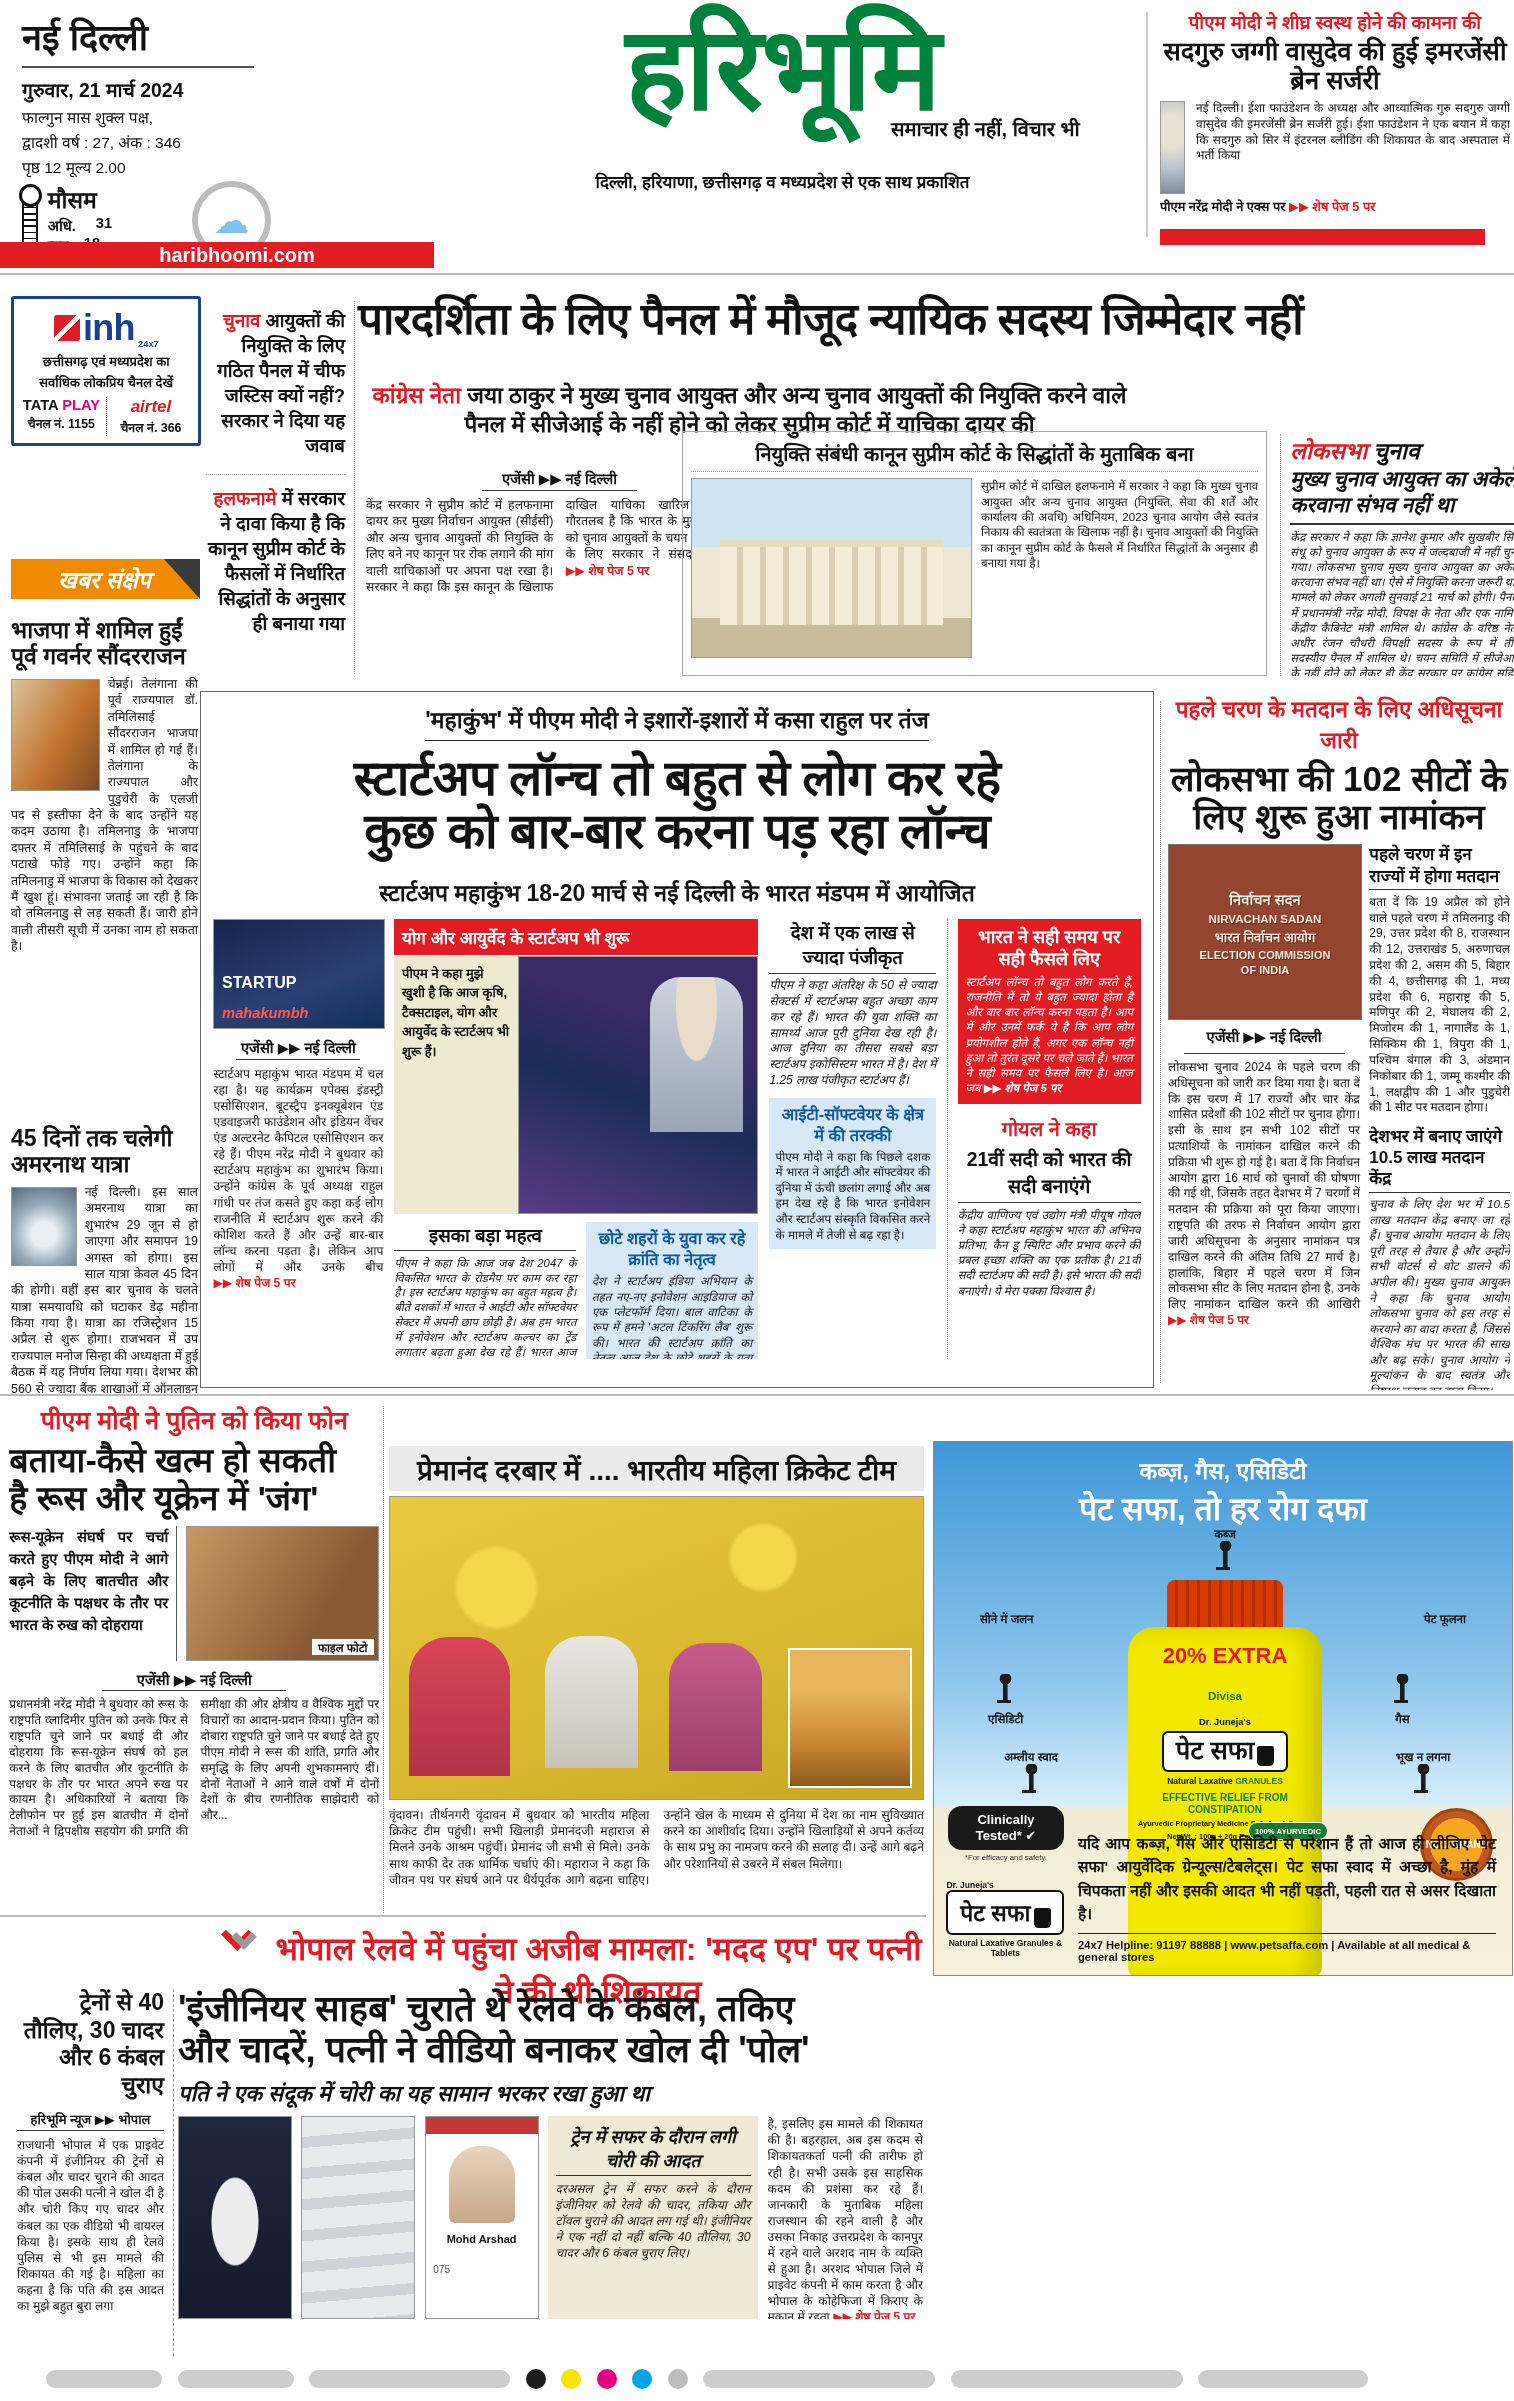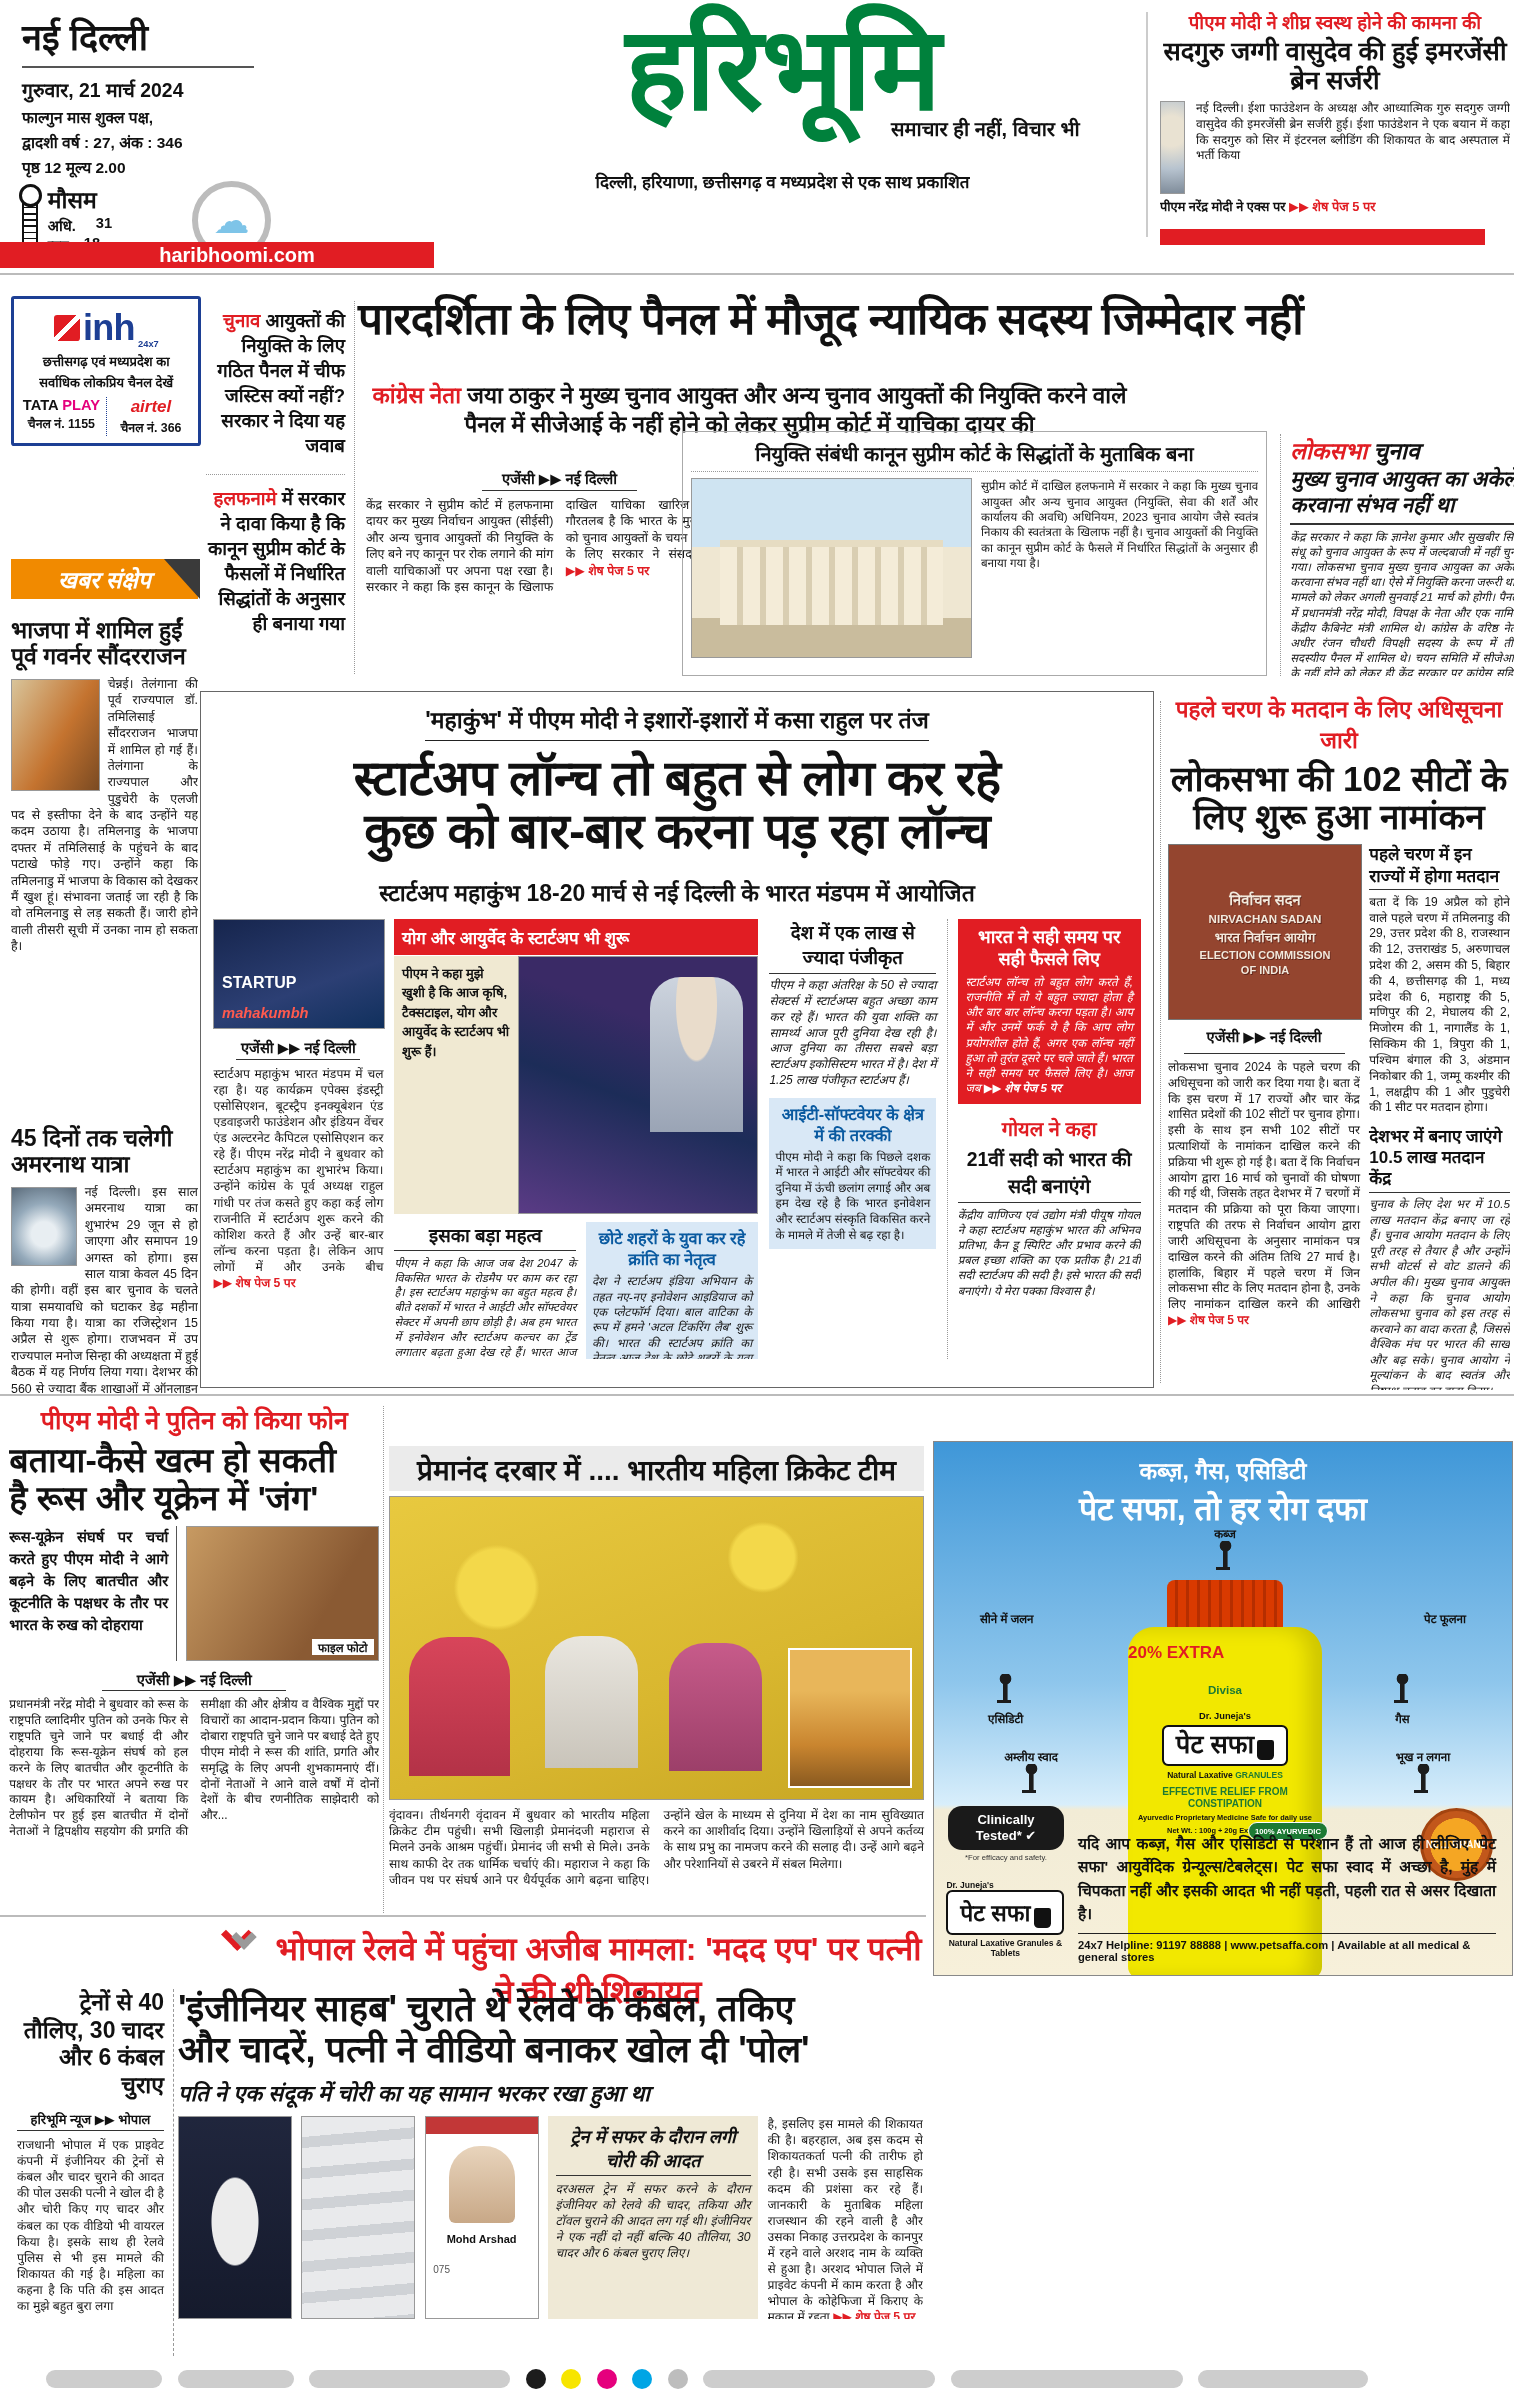--- a/index.html
+++ b/index.html
@@ -10,21 +10,21 @@
   .ctr{text-align:center;}
   .b{font-size:12.4px;line-height:1.32;text-align:justify;color:#161616;}
   .clip{overflow:hidden;}
   .hairline{background:#bbb;}
   .vdot{border-left:1.5px dotted #999;}
   .byline{font-weight:800;font-size:14.7px;text-align:center;}
   .jump{color:#e11d23;font-weight:800;white-space:nowrap;}
   
   .city{font-size:36px;font-weight:900;border-bottom:2.3px solid #555;padding-bottom:4.6px;width:232px;}
   .mdate{font-size:19.4px;font-weight:800;margin-top:7.7px;}
-  .pan{font-size:15.5px;font-weight:700;margin-top:3.1px;}
+  .pan{font-size:15.5px;font-weight:400;margin-top:3.1px;}
   .logo{font-size:116px;font-weight:900;color:#00813c;letter-spacing:-1.5px;line-height:1.1;text-align:center;}
   .tagline{font-size:17px;font-weight:700;text-align:center;}
   .slogan{font-size:20px;font-weight:800;}
   .redbar{background:#e11d23;}
   .webtxt{color:#fff;font-weight:800;font-size:20px;line-height:26px;text-align:center;padding-left:40px;}
   
   .thermo{display:inline-block;width:12.4px;height:50px;border:2.3px solid #111;border-radius:6.2px;position:relative;background:repeating-linear-gradient(#fff 0 4.6px,#111 4.6px 6.2px);}
   .thermo:before{content:"";position:absolute;top:-12.4px;left:-4.6px;width:17px;height:17px;border:3.1px solid #111;border-radius:50%;background:#fff;}
   .cloudcirc{width:67px;height:67px;border:6.2px solid #bcbcbc;border-radius:50%;display:flex;align-items:center;justify-content:center;}
   .cloudglyph{font-size:36px;color:#7ec4e8;}
@@ -80,21 +80,21 @@
   
   .ckbar{background:#ebebeb;display:flex;align-items:center;justify-content:center;}
   .ckhead{font-size:28px;font-weight:900;}
   
   .adwrap{border:0.8px solid #888;overflow:hidden;}
   .adsky{background:linear-gradient(180deg,#3f97d8 0%,#8ec6ec 45%,#d8eefb 68%,#f2ecd6 69%,#f7f0da 100%);}
   .adl1{color:#fff;font-size:23px;font-weight:800;text-align:center;}
   .adl2{color:#fff;font-size:32px;font-weight:900;text-align:center;}
   .cap{width:116px;height:51px;background:repeating-linear-gradient(90deg,#d93a00 0 7.7px,#b52e00 7.7px 11px);border-radius:7.7px 7.7px 3.1px 3.1px;margin:0 auto;}
   .bottle{width:194px;height:352px;background:#f2e800;border-radius:26px 26px 12.4px 12.4px;margin:-3.1px auto 0;position:relative;box-shadow:inset -14px 0 20px rgba(0,0,0,.15);}
-  .extra{color:#e11d23;font-size:17px;font-weight:900;text-align:left;padding-top:15.5px;}
+  .extra{color:#e11d23;font-size:22px;font-weight:900;text-align:center;padding-top:15.5px;}
   .divisa{color:#1d7a34;font-size:11.6px;font-weight:900;text-align:center;margin-top:20px;}
   .drj{font-size:9.3px;font-weight:800;text-align:center;margin-top:15.5px;}
   .petlabel{width:116px;background:#fff;border:2.3px solid #111;border-radius:6.2px;margin:3.1px auto 0;padding:4.6px 3.1px;text-align:center;}
   .petword{font-size:25.6px;font-weight:900;line-height:1.05;}
   .toilet{display:inline-block;width:17px;height:20px;background:#111;border-radius:2.3px 2.3px 4.6px 4.6px;vertical-align:middle;margin-left:3.1px;}
   .gran{font-size:8.5px;font-weight:800;text-align:center;margin-top:3.1px;}
   .gran i{color:#1d7a34;font-style:normal;}
   .relief{color:#1d7a34;font-size:10px;font-weight:900;text-align:center;line-height:1.2;margin-top:6.2px;}
   .ayurline{font-size:7.4px;font-weight:700;text-align:center;margin-top:3.1px;line-height:1.3;}
   .ayurbadge{position:absolute;right:-6.2px;top:195px;background:#1d7a34;color:#fff;font-size:7.7px;font-weight:800;border-radius:11px;padding:3.1px 6.2px;border:1.5px solid #fff;}

